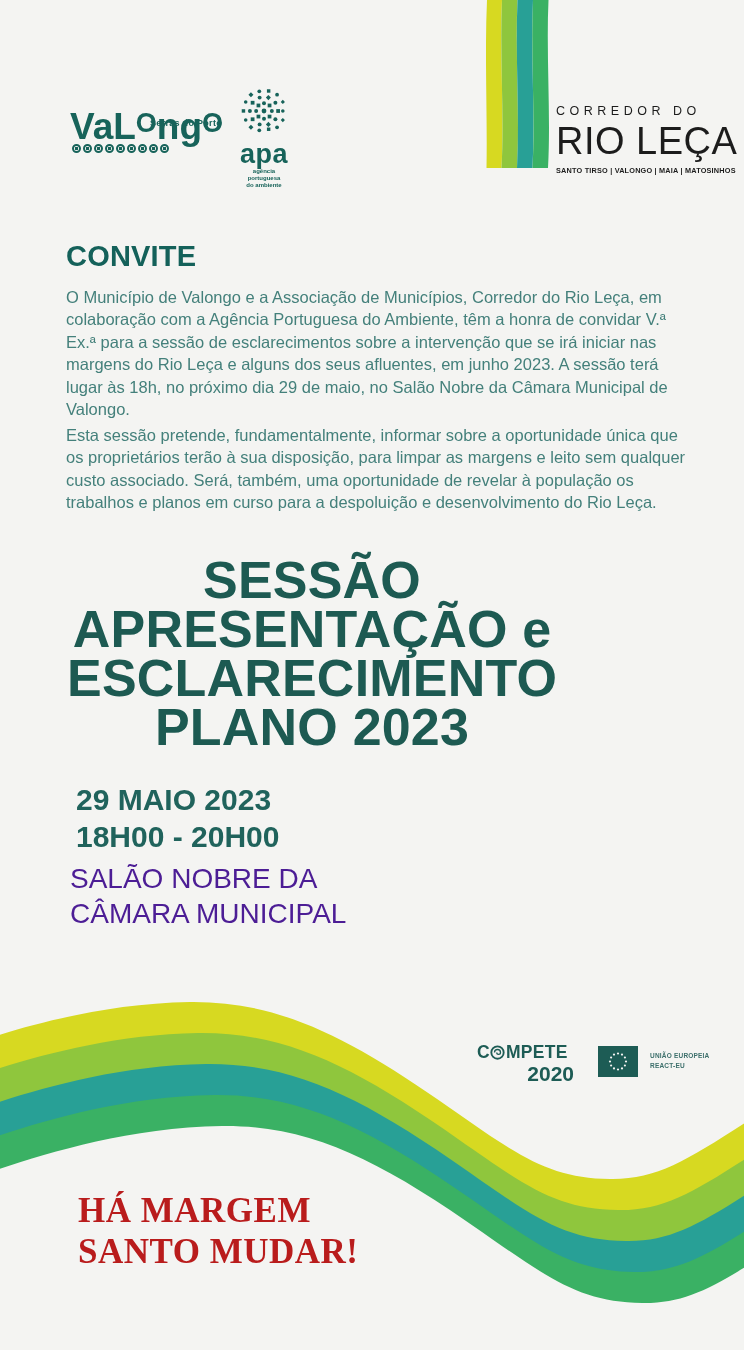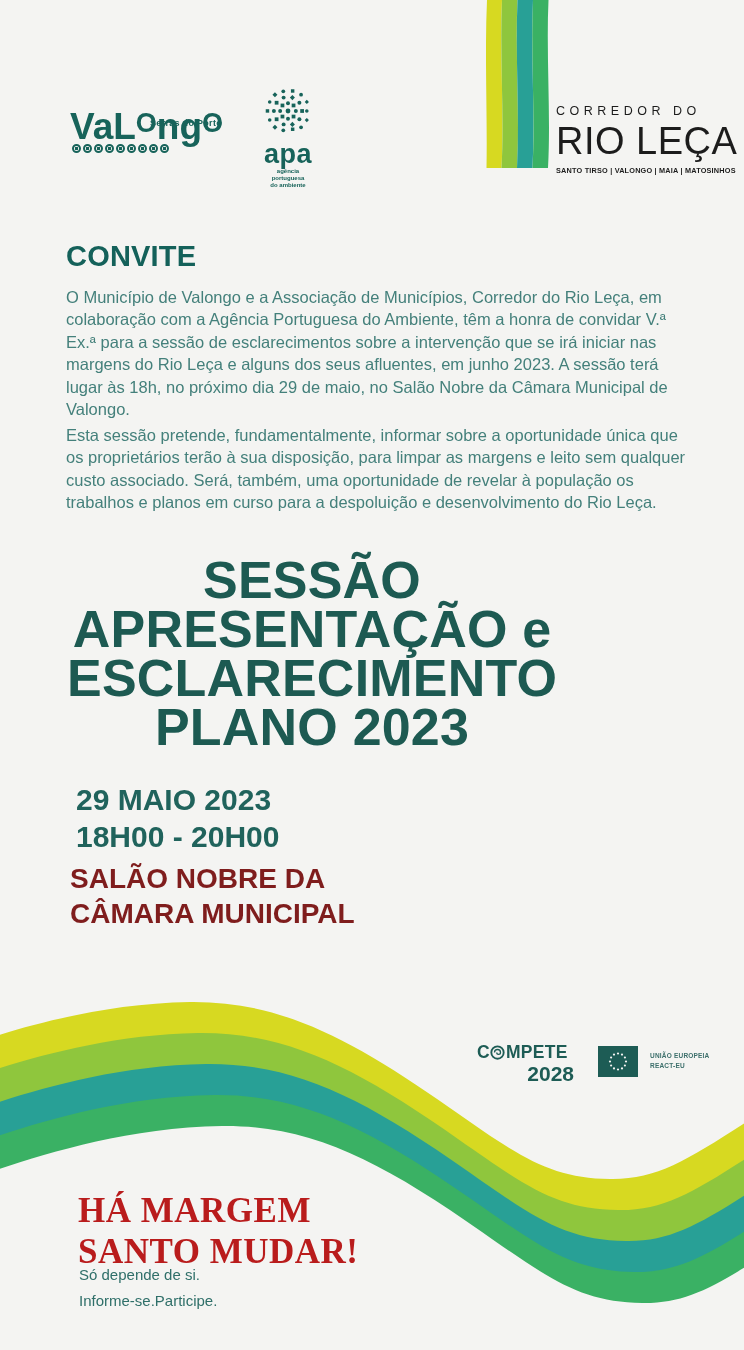--- a/index.html
+++ b/index.html
@@ -13,41 +13,41 @@
   
   .valongo{left:66px;top:100px;width:190px;color:#17635a;}
   .valongo-tagline{position:absolute;left:84px;top:2px;font-size:9px;font-weight:700;letter-spacing:.3px;margin-top:16px;}
   .valongo-word{position:absolute;left:4px;top:8px;font-weight:700;white-space:nowrap;line-height:1;text-align:right;}
   .vl-big{font-size:37px;}
   .vl-o{font-size:27px;position:relative;top:-7px;}
   .valongo-dots{position:absolute;left:6px;top:44px;display:flex;gap:2px;}
   .valongo-dots span{width:9px;height:9px;border-radius:50%;border:2px solid #17635a;box-sizing:border-box;
      background:radial-gradient(circle,#17635a 1.6px,transparent 1.8px);}
 
-  .apa{left:262px;top:88px;width:52px;text-align:center;color:#17635a;}
+  .apa{left:238px;top:88px;width:52px;text-align:center;color:#17635a;}
   .apa-word{font-size:27px;font-weight:700;line-height:1;margin-top:3px;letter-spacing:.5px;}
   .apa-sub{font-size:6px;font-weight:700;line-height:1.15;}
 
   .stripes-top{left:486px;top:0;}
 
   .corredor{left:556px;top:104px;width:185px;color:#1c1c1c;}
   .corredor-kicker{font-size:12.5px;font-weight:500;letter-spacing:4.5px;white-space:nowrap;}
   .corredor-title{font-size:38px;font-weight:500;letter-spacing:.5px;line-height:1;margin-top:4px;white-space:nowrap;}
   .corredor-munis{font-size:7.3px;font-weight:700;letter-spacing:.2px;margin-top:6px;white-space:nowrap;}
 
   
   .convite{left:66px;top:240px;font-size:29px;font-weight:800;color:#14615a;letter-spacing:.2px;}
   .para{left:66px;width:620px;font-size:16.5px;line-height:22.4px;color:#44807b;}
   .para1{top:286px;}
   .para2{top:424px;}
 
   
   .session-heading{left:67px;top:556px;font-size:52px;line-height:49px;font-weight:800;color:#1d5a52;letter-spacing:.2px;text-align:center;}
   .session-when{left:70px;top:781px;font-size:30px;line-height:37px;font-weight:600;color:#20635c;margin-left:6px;}
-  .session-venue{left:70px;top:861px;font-size:28px;line-height:35px;font-weight:700;color:#7f1d1d;}
+  .session-venue{left:70px;top:861px;font-size:28px;line-height:35px;font-weight:400;color:#4c1d95;}
 
   
   .wave{left:0;top:980px;}
   .compete{left:477px;top:1044px;width:97px;color:#1d5c55;}
   .compete-top{display:flex;align-items:center;font-size:17.5px;font-weight:800;letter-spacing:.3px;line-height:1;}
   .compete-year{font-size:21px;font-weight:800;text-align:right;line-height:1;margin-top:1px;}
   .euflag{left:598px;top:1046px;}
   .eu-text{left:650px;top:1051px;font-size:6.5px;line-height:10px;color:#3c6f6b;font-weight:700;letter-spacing:.2px;}
 
   .slogan{left:78px;top:1190px;font-family:"Liberation Serif",serif;font-weight:700;
@@ -160,21 +160,21 @@
 
   <div class="abs compete">
     <div class="compete-top">
       <span>C</span>
         <svg width="15" height="15" viewBox="0 0 16 16" style="margin:0 .5px;">
           <circle cx="8" cy="8" r="6.6" fill="none" stroke="#1d5c55" stroke-width="2"></circle>
           <path d="M4.8,8 a3.2,3.2 0 1 1 6.4,0 a2,2 0 0 1 -4,0" fill="none" stroke="#1d5c55" stroke-width="1.4"></path>
         </svg>
         <span>MPETE</span>
     </div>
-    <div class="compete-year">2028</div>
+    <div class="compete-year">2020</div>
   </div>
 
   <svg class="abs euflag" width="40" height="31" viewBox="0 0 40 31">
     <rect width="40" height="31" fill="#1d5c55"></rect>
     <g fill="#f4f4f2">
       <circle cx="20" cy="7.5" r="1.1"></circle>
         <circle cx="24" cy="8.6" r="1.1"></circle>
         <circle cx="26.9" cy="11.5" r="1.1"></circle>
       <circle cx="28" cy="15.5" r="1.1"></circle>
         <circle cx="26.9" cy="19.5" r="1.1"></circle>
@@ -189,18 +189,14 @@
   </svg>
   <div class="abs eu-text">
     <div>UNIÃO EUROPEIA</div>
     <div>REACT-EU</div>
   </div>
 
   <div class="abs slogan">
     <div>HÁ MARGEM</div>
     <div>SANTO MUDAR!</div>
   </div>
-  <div class="abs slogan-sub">
-    <div>Só depende de si.</div>
-    <div>Informe-se.Participe.</div>
-  </div>
 
 </div>
 
 </body></html>

